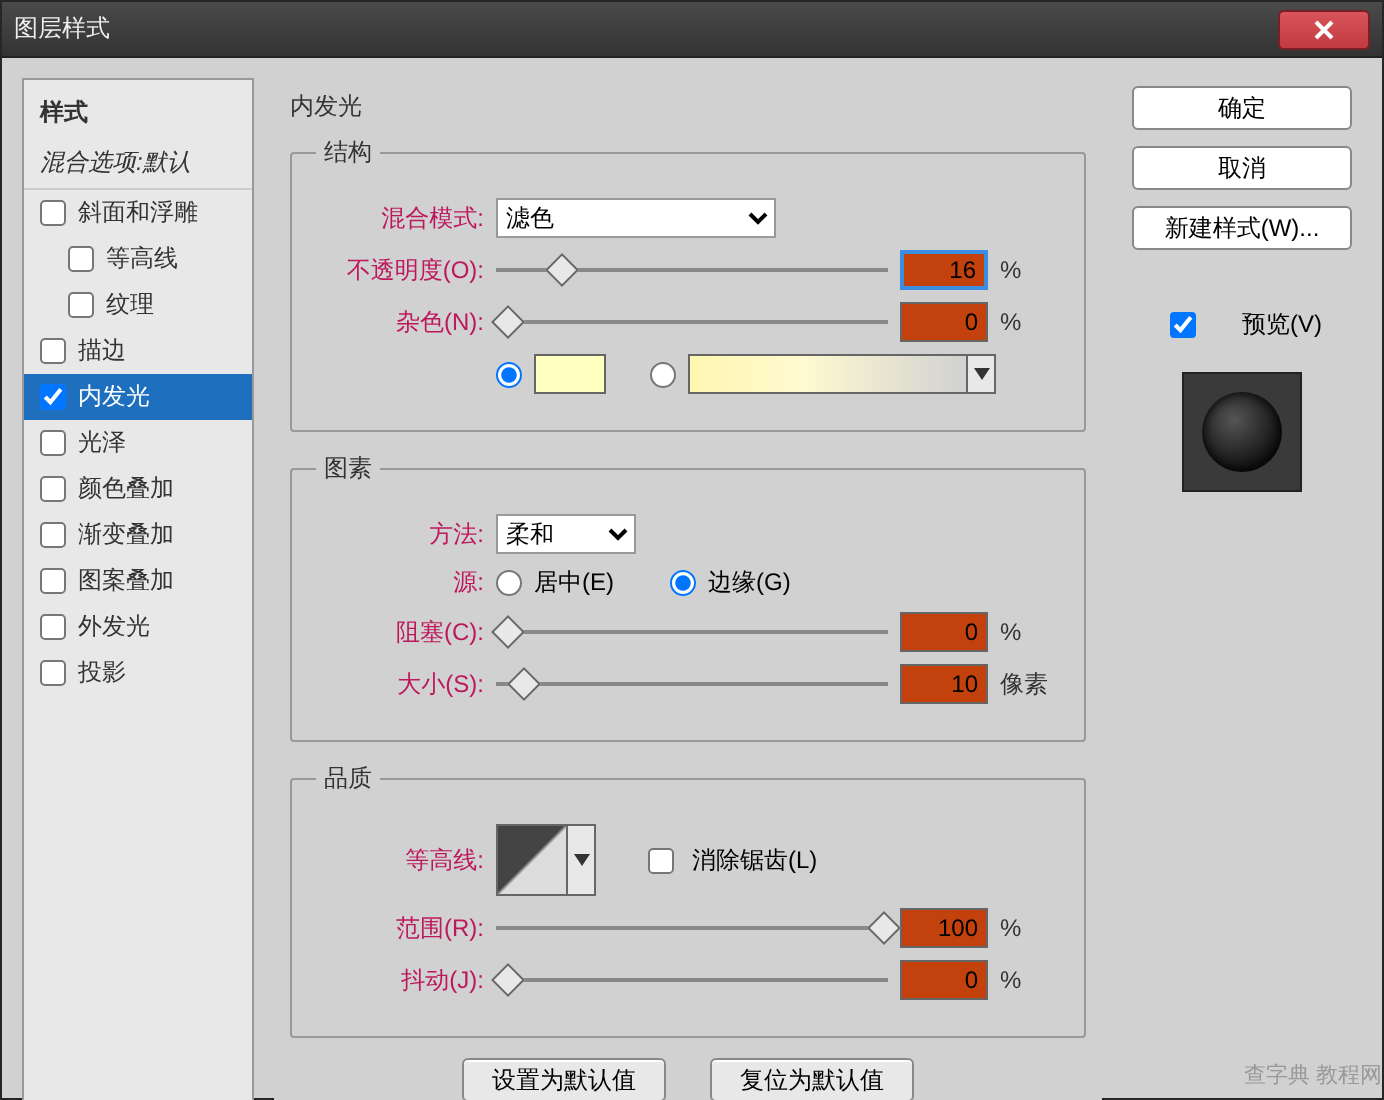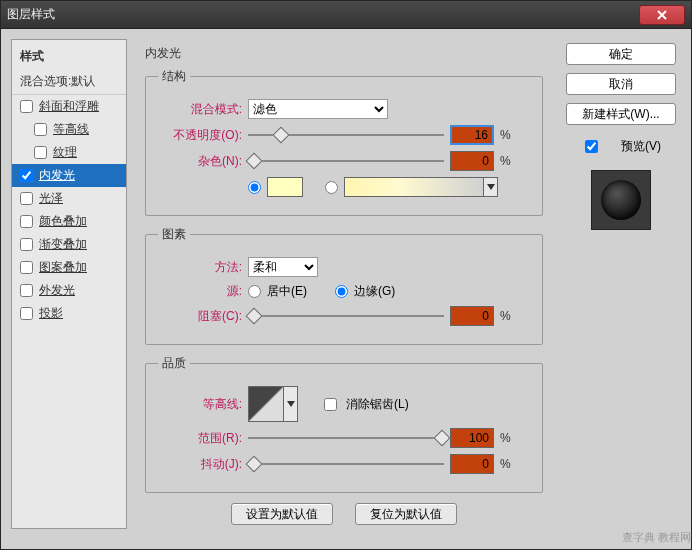--- a/index.html
+++ b/index.html
@@ -4,22 +4,22 @@
 <style>
 * { box-sizing: border-box; font-family: "Microsoft YaHei", SimSun, sans-serif; font-size: 12px; }
 body { margin: 0; background: #d1d1d1; }
 .window { width: 692px; height: 550px; background: #d1d1d1; border: 1px solid #262626; position: relative; }
 .titlebar { height: 28px; background: linear-gradient(#4a4a4a, #333); display: flex; align-items: center; padding: 0 6px; color: #eee; border-bottom: 1px solid #222; }
 .titlebar .title { flex: 1; }
 .close-btn { width: 46px; height: 20px; background: linear-gradient(#d9545b, #c03a3f); border: 1px solid #7a1f23; border-radius: 3px; display: flex; align-items: center; justify-content: center; color: #fff; font-weight: bold; cursor: pointer; }
 .body { display: flex; padding: 10px; gap: 10px; }
 .left-panel { width: 116px; background: #e8e8e8; border: 1px solid #999; padding: 4px 0; }
 .left-header { padding: 4px 8px; font-weight: bold; color: #333; }
-.left-subheader { padding: 4px 8px; color: #333; border-bottom: 1px solid #ccc; }
-.style-item { display: flex; align-items: center; padding: 3px 8px; cursor: pointer; color: #333; text-decoration: underline; }
+.left-subheader { padding: 4px 8px; color: #333; border-bottom: 1px solid #ccc; font-style: italic; }
+.style-item { display: flex; align-items: center; padding: 3px 8px; cursor: pointer; color: #333; }
 .style-item.indent { padding-left: 22px; }
 .style-item input[type=checkbox] { margin: 0 6px 0 0; width: 13px; height: 13px; }
 .style-item.selected { background: #1f6fbf; color: #fff; }
 .center-panel { flex: 1; background: #d1d1d1; padding: 4px 8px; }
 .section-title { color: #333; margin: 2px 0 6px; }
 fieldset { border: 1px solid #999; border-radius: 2px; margin: 0 0 10px 0; padding: 8px 12px 12px; }
 legend { padding: 0 4px; color: #333; }
 .row { display: flex; align-items: center; margin: 6px 0; gap: 6px; }
 .row label.fld { width: 84px; text-align: right; color: #be185d; }
 select { height: 20px; border: 1px solid #999; background: #fff; }
@@ -33,21 +33,21 @@
 input[type=radio] { margin: 0; }
 .color-swatch { width: 36px; height: 20px; border: 1px solid #666; display: inline-block; }
 .gradient-swatch { width: 140px; height: 20px; border: 1px solid #666; background: linear-gradient(to right, #fff6b0, #fffad0 40%, rgba(255,255,255,0) 100%); position: relative; }
 .gradient-swatch::after { content: ""; position: absolute; inset: 0; background-image: linear-gradient(45deg,#ccc 25%,transparent 25%,transparent 75%,#ccc 75%),linear-gradient(45deg,#ccc 25%,transparent 25%,transparent 75%,#ccc 75%); background-size: 10px 10px; background-position: 0 0,5px 5px; z-index: -1; }
 .dd-arrow { width: 14px; height: 20px; border: 1px solid #666; border-left: none; display: inline-flex; align-items: center; justify-content: center; background: #e8e8e8; }
 .contour-box { width: 36px; height: 36px; background: linear-gradient(135deg, #444 0%, #444 48%, #ddd 52%, #ddd 100%); border: 1px solid #666; cursor: pointer; }
 .btn-row { display: flex; gap: 22px; justify-content: center; margin-top: 6px; }
 button.std { height: 22px; padding: 0 14px; background: #e8e8e8; border: 1px solid #888; border-radius: 3px; cursor: pointer; box-shadow: 0 1px 0 #fff inset; }
 .right-panel { width: 120px; display: flex; flex-direction: column; align-items: center; gap: 8px; padding-top: 4px; }
 button.side { width: 110px; height: 22px; background: #ffffff; border: 1px solid #888; border-radius: 3px; cursor: pointer; box-shadow: 0 1px 0 #fff inset; }
-.preview-check { display: flex; align-items: center; gap: 20px; margin-top: 4px; }
+.preview-check { display: flex; align-items: center; gap: 20px; margin-top: 20px; }
 .preview-box { width: 60px; height: 60px; background: #3a3a3a; border: 1px solid #222; display: flex; align-items: center; justify-content: center; margin-top: 6px; }
 .preview-box .orb { width: 40px; height: 40px; border-radius: 50%; background: radial-gradient(circle at 40% 35%, #555, #111 70%); box-shadow: inset 0 0 6px #000; }
 .watermark { position: absolute; right: 0; bottom: 4px; color: #999; font-size: 11px; }
 </style>
 </head>
 <body>
 
 <div class="window">
   <div class="titlebar">
     <span class="title">图层样式</span>
@@ -66,20 +66,24 @@
             <input type="checkbox" style="">
             <span>斜面和浮雕</span>
           </div>
           <div class="style-item indent">
             <input type="checkbox" style="">
             <span>等高线</span>
           </div>
           <div class="style-item indent">
             <input type="checkbox" style="">
             <span>纹理</span>
+          </div>
+          <div class="style-item">
+            <input type="checkbox" style="">
+            <span>描边</span>
           </div>
           <div class="style-item selected">
             <input type="checkbox" checked="" style="">
             <span>内发光</span>
           </div>
           <div class="style-item">
             <input type="checkbox" style="">
             <span>光泽</span>
           </div>
           <div class="style-item">
@@ -167,20 +171,28 @@
           </div>
         </div>
         <div class="row">
           <label class="fld">阻塞(C):</label>
           <div class="slider">
               <div class="thumb" style="left:0%"></div>
             </div>
           <input class="num" value="0" style="">
           <span class="unit">%</span>
         </div>
+        <div class="row">
+          <label class="fld">大小(S):</label>
+          <div class="slider">
+              <div class="thumb" style="left:4%"></div>
+            </div>
+          <input class="num" value="10" style="">
+          <span class="unit">像素</span>
+        </div>
       </fieldset>
 
       <fieldset>
         <legend>品质</legend>
         <div class="row">
           <label class="fld">等高线:</label>
           <div style="display:inline-flex">
             <div class="contour-box"></div>
             <span class="dd-arrow" style="height:36px">
               <svg width="8" height="6">

